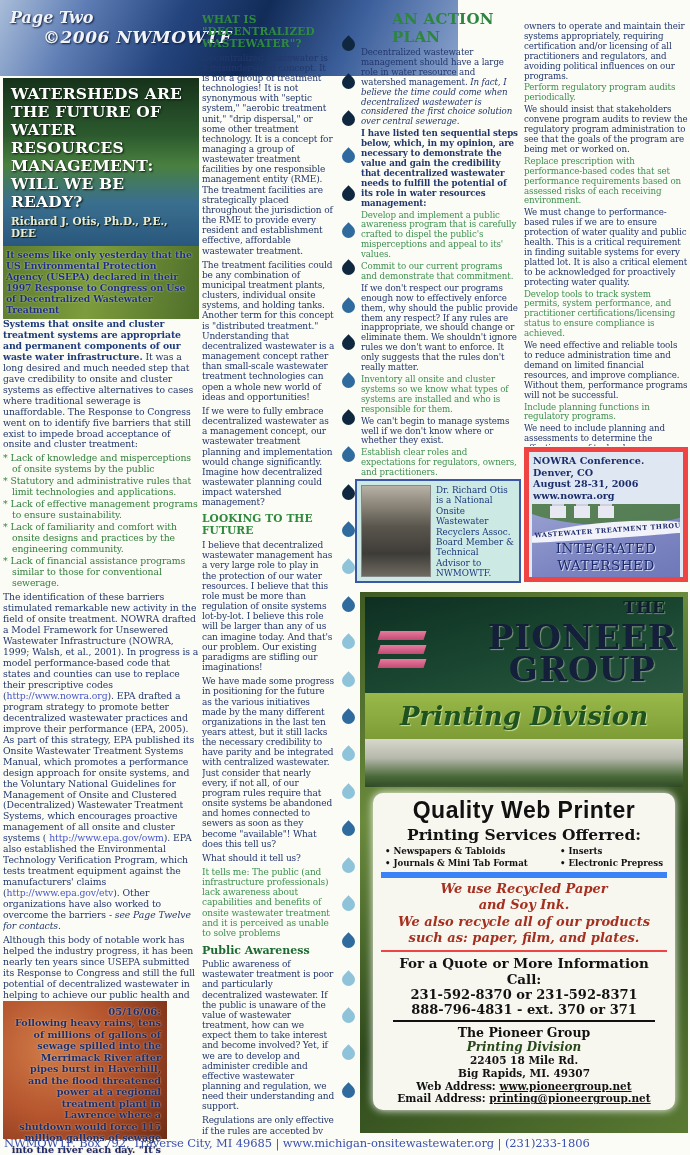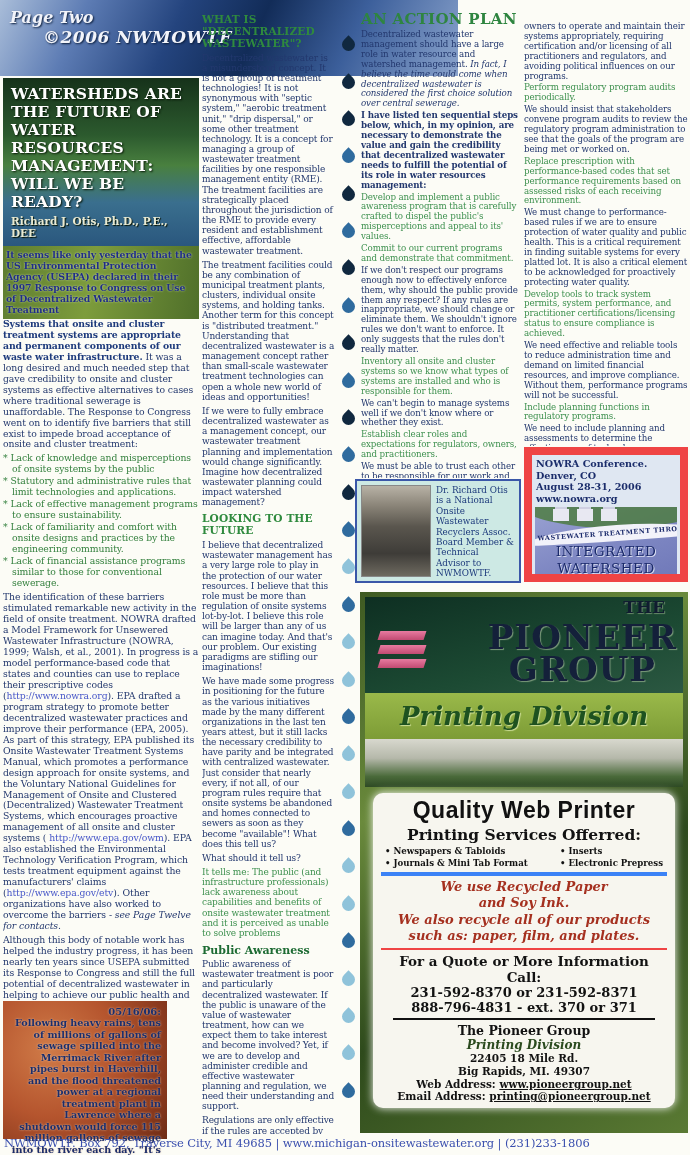--- a/index.html
+++ b/index.html
@@ -54,21 +54,21 @@
   .q-bold { font-weight:normal; }
   .tells-me { color:#3f9150; }
   
   .drops-col { position:absolute; left:336px; top:26px; width:24px; height:1110px; display:flex; flex-direction:column; align-items:center; }
   .drop { width:13px; height:13px; border-radius:0 50% 50% 50%; transform:rotate(45deg); margin:12.2px 0; flex:none; }
   .drop.dark  { background:#10283f; }
   .drop.mid   { background:#2f6b9e; }
   .drop.light { background:#8fc3da; }
   
   .col-action { position:absolute; left:361px; top:10px; width:159px; height:468px; overflow:hidden; }
-  .col-action h2 { color:#2e8540; font-size:15px; letter-spacing:.3px; margin-bottom:2px; }
+  .col-action h2 { color:#2e8540; font-size:15px; letter-spacing:.3px; margin-bottom:2px;margin-left:31px; }
   .col-action p, .col-action div.step, .col-right2 p, .col-right2 div.step {
     font-size:8.7px; line-height:1.14; letter-spacing:-.12px; margin-bottom:2px;
   }
   .ap-intro-italic { font-style:italic; }
   .ap-preamble { font-weight:bold; }
   .step.g { color:#3f9150; }
   .step.n { color:#23386e; }
   .step.gsm { color:#3f9150; font-size:8px; }
   .step.nsm { color:#23386e; font-size:8px; }
   .col-right2 { position:absolute; left:524px; top:22px; width:164px; height:424px; overflow:hidden; }
@@ -79,21 +79,21 @@
   }
   .otis-photo {
     flex:none; width:70px; height:92px;
     background:linear-gradient(180deg,#b8b2a6 0%,#8a8478 22%,#5a564e 45%,#3e3c38 75%,#6e6a60 100%);
     border:1px solid #888;
   }
   .otis-caption { font-size:8.8px; line-height:1.18; color:#1d3a7c; }
   
   .nowra-box {
     position:absolute; left:524px; top:447px; width:164px; height:135px;
-    border:8px solid #ef4444; background:#dfe7f2; overflow:hidden;
+    border:5px solid #ef4444; background:#dfe7f2; overflow:hidden;
   }
   .nowra-text { font-size:9.6px; font-weight:bold; color:#1b2d6b; padding:3px 4px 1px 4px; line-height:1.2; }
   .badge {
     position:relative; margin:2px 3px 3px 3px; height:92px;
     background:linear-gradient(160deg,#9aa2d2 0%,#7d86c2 50%,#6a73b5 100%); overflow:hidden;
   }
   .badge .swoosh-top { position:absolute; left:-20px; top:-34px; width:200px; height:55px; background:#4a7a3a; border-radius:50%; opacity:.8; }
   .badge .buildings { position:absolute; top:2px; left:18px; display:flex; gap:8px; }
   .badge .bld { width:16px; height:12px; background:#e8e8f2; box-shadow:0 -5px 0 -2px #cfcfe2; }
   .badge .arc-band {
@@ -121,21 +121,21 @@
   }
   .green-band .script { font-style:italic; font-weight:bold; font-size:26px; color:#1e5220; text-shadow:1px 1px 1px #cfe09a; }
   .building-strip { position:absolute; left:0; right:0; top:142px; height:48px; background:linear-gradient(180deg,#d8d8ce 0%,#b5b8aa 40%,#4a6a3a 78%,#2e4a24 100%); }
   .ad-panel {
     position:relative; margin:6px 8px 0 8px; padding:4px 8px 6px 8px;
     background:#f7f6ef; border-radius:10px; box-shadow:0 0 8px #ffffff;
     text-align:center; color:#121212;
   }
   .qwp { font-family:"Liberation Sans", sans-serif; font-weight:bold; font-size:23px; letter-spacing:.5px; color:#111; }
   .services-title { font-size:15.5px; font-weight:bold; margin-top:1px; }
-  .services-cols { display:flex; justify-content:space-between; padding:2px 4px 3px 4px; border-bottom:4px solid #3b82f6; }
+  .services-cols { display:flex; justify-content:space-between; padding:2px 4px 3px 4px; border-bottom:6px solid #3b82f6; }
   .services-cols ul { list-style:none; text-align:left; }
   .services-cols li { font-size:8.6px; font-weight:bold; line-height:1.35; }
   .recycle { border-bottom:2px solid #ef4444; padding:3px 0 4px 0; }
   .recycle div { font-style:italic; font-weight:bold; font-size:13px; line-height:1.25; color:#a5301f; }
   .quote-line { font-size:13.5px; font-weight:bold; margin-top:3px; }
   .phone { font-size:13px; font-weight:bold; }
   .panel-rule { border-bottom:2px solid #111; margin:3px 12px; }
   .company { font-size:12.5px; font-weight:bold; }
   .division-script { font-size:12px; font-weight:bold; font-style:italic; color:#2a4a1e; }
   .addr { font-size:10.5px; font-weight:bold; line-height:1.25; }

